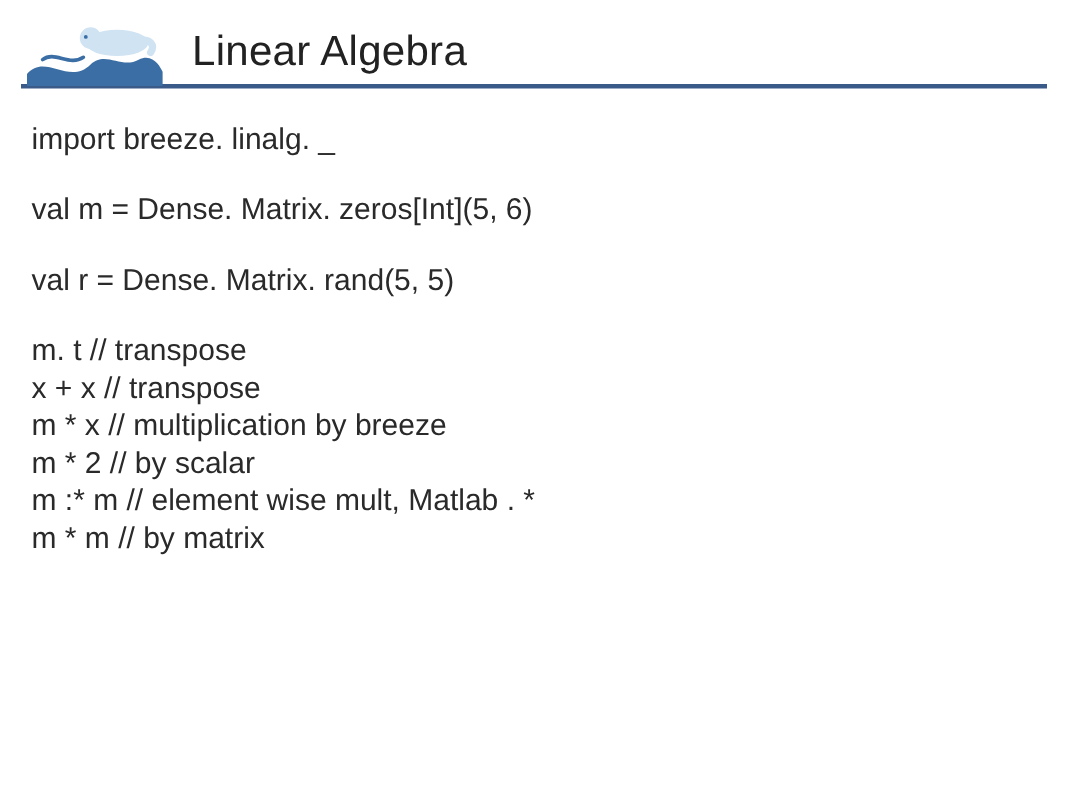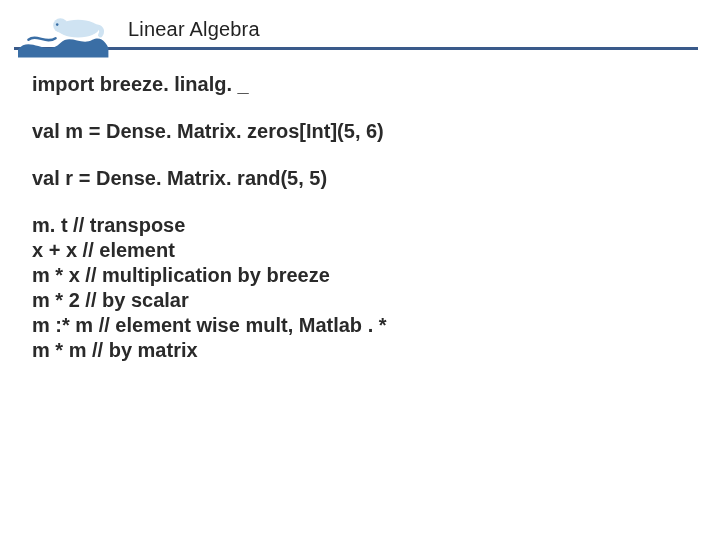--- a/index.html
+++ b/index.html
@@ -1,23 +1,23 @@
 <!DOCTYPE html>
 <html><head>
 <meta charset="utf-8">
 <style>
   * { margin: 0; padding: 0; box-sizing: border-box; }
   html, body { width: 720px; height: 540px; background: #fff; font-family: Arial, Helvetica, sans-serif; }
   .slide { position: relative; width: 720px; height: 540px; background: #fff; }
   .header { position: relative; padding-top: 18px; }
   .logo { position: absolute; left: 14px; top: 10px; width: 96px; height: 50px; }
-  .title { font-size: 20px; font-weight: 400; color: #222; margin-left: 128px; letter-spacing: 0.2px; }
+  .title { font-size: 28px; font-weight: 400; color: #222; margin-left: 128px; letter-spacing: 0.2px; }
   .rule-wrap { margin-top: 6px; }
   .rule { height: 3px; background: #3a5a8a; margin-left: 14px; margin-right: 22px; }
-  .body { padding: 22px 48px 0 32px; font-size: 20px; line-height: 1.25; color: #2a2a2a; font-weight: bold; }
+  .body { padding: 22px 48px 0 21px; font-size: 20px; line-height: 1.25; color: #2a2a2a; }
   .para { margin-bottom: 22px; }
   .para:last-child { margin-bottom: 0; margin-top: 12px; }
   
   .logo svg { width: 100%; height: 100%; display: block; }
 </style>
 </head>
 <body>
 
 <div class="slide">
 
@@ -49,21 +49,21 @@
     <div class="para">
       <div>val m = Dense. Matrix. zeros[Int](5, 6)</div>
     </div>
 
     <div class="para">
       <div>val r = Dense. Matrix. rand(5, 5)</div>
     </div>
 
     <div class="para">
       <div>m. t // transpose</div>
-      <div>x + x // element</div>
+      <div>x + x // transpose</div>
       <div>m * x // multiplication by breeze</div>
       <div>m * 2 // by scalar</div>
       <div>m :* m // element wise mult, Matlab . *</div>
       <div>m * m // by matrix</div>
     </div>
 
   </div>
 
 </div>
 

